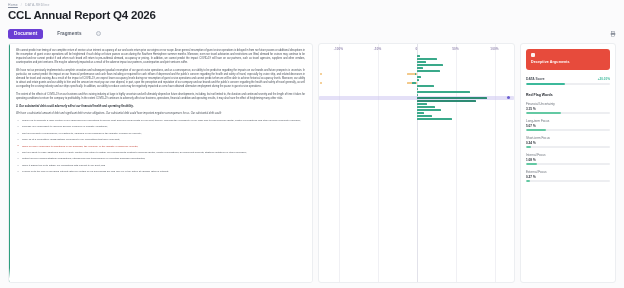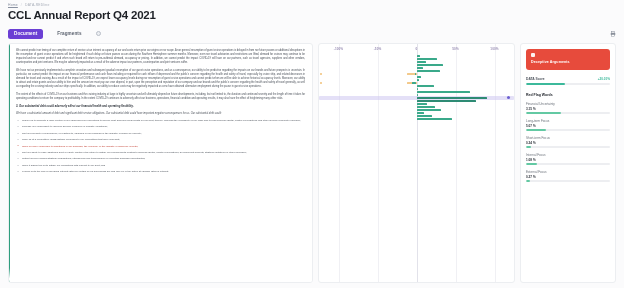--- a/index.html
+++ b/index.html
@@ -167,21 +167,21 @@
 <body>
 
 <div class="app">
 
   <div class="breadcrumb">
     <span class="crumb-link">Home</span>
     <span class="crumb-sep">/</span>
     <span class="crumb-cur">DATA-REDline</span>
   </div>
 
-  <div class="page-title">CCL Annual Report Q4 2021</div>
+  <div class="page-title">CCL Annual Report Q4 2026</div>
 
   <div class="tabbar">
     <div class="tab active">Document</div>
     <div class="tab">Fragments</div>
     <span class="tab-dot-btn"></span>
     <span class="print-btn">
       <svg width="6" height="6" viewBox="0 0 16 16" aria-hidden="true">
         <rect x="4" y="1.5" width="8" height="4" fill="none" stroke="#8a909b" stroke-width="1.4"></rect>
         <rect x="2" y="5.5" width="12" height="6" rx="1.2" fill="#8a909b"></rect>
         <rect x="4.5" y="9.5" width="7" height="5" fill="#ffffff" stroke="#8a909b" stroke-width="1.2"></rect>

